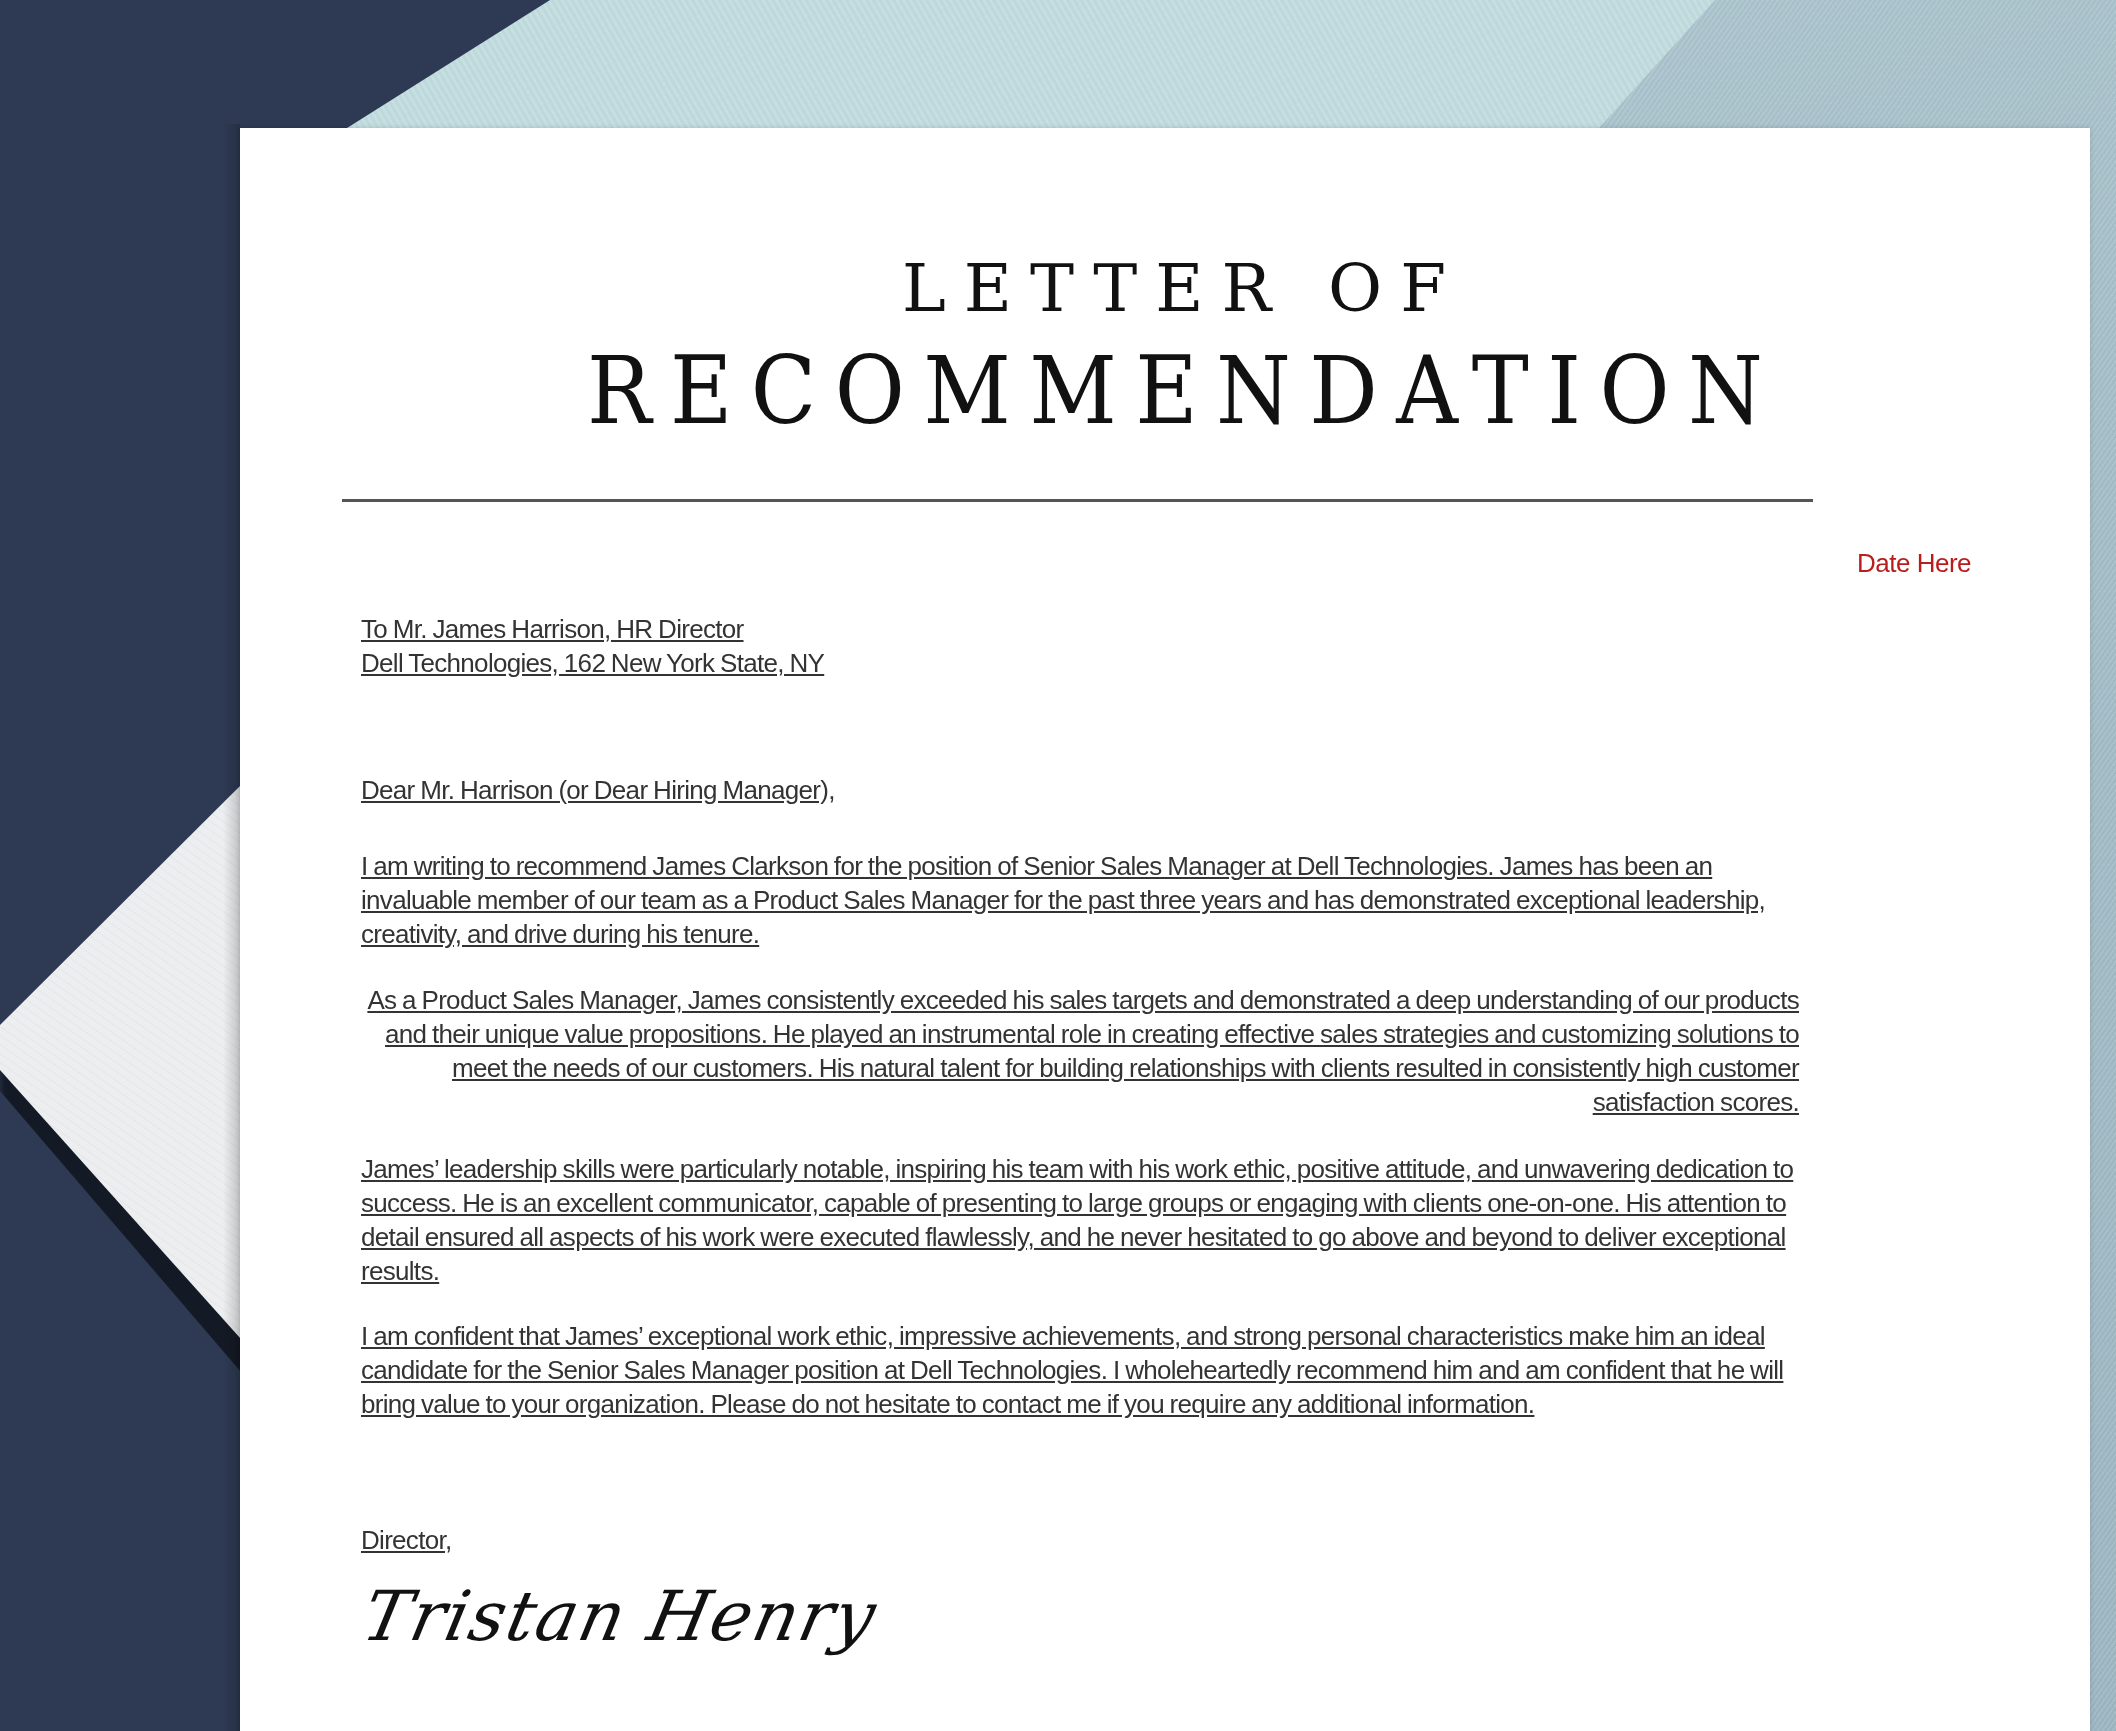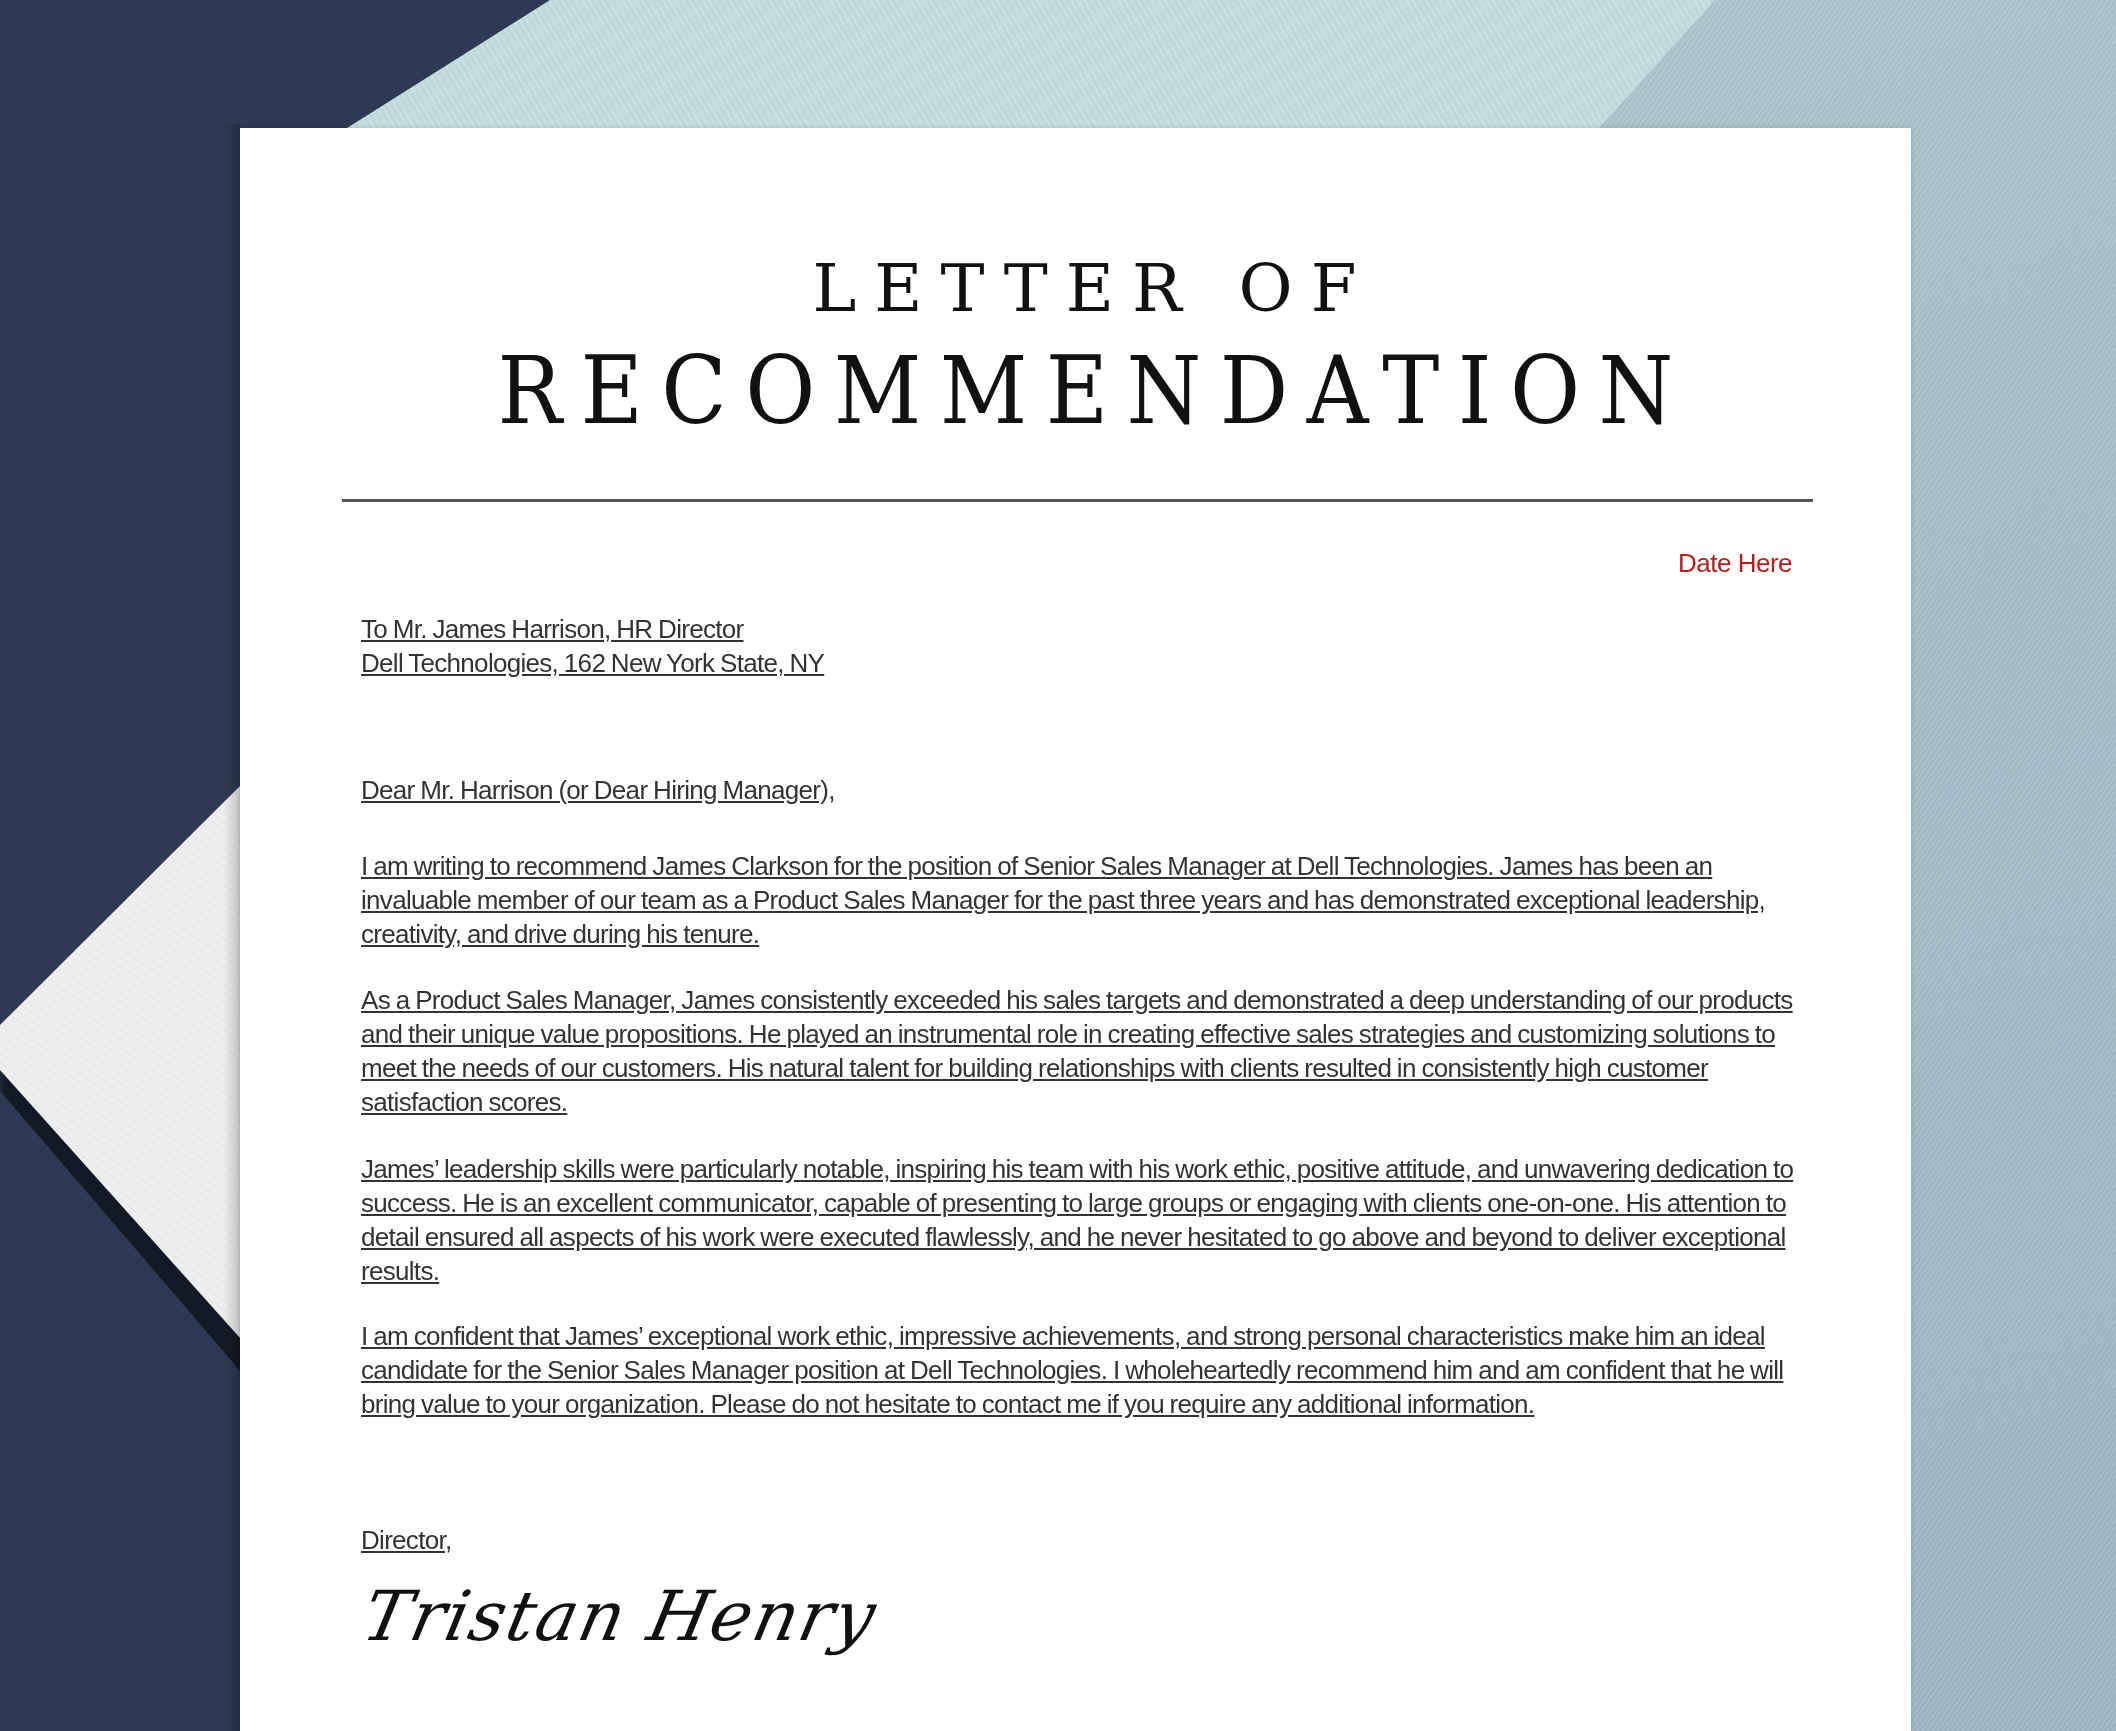--- a/index.html
+++ b/index.html
@@ -41,21 +41,21 @@
     clip-path: polygon(0 1070px, 241px 1339px, 241px 1372px, 0 1091px);
     filter: blur(3.3px);
   }
   .paper-shadow {
     position: absolute; left: 223px; top: 124px; width: 16.5px; height: 1608px;
     background: linear-gradient(to right, rgba(0,0,0,0), rgba(0,0,0,0.18));
   }
 
   
   .paper {
-    position: absolute; left: 240px; top: 128px; width: 1671px; height: 1604px;
+    position: absolute; left: 240px; top: 128px; width: 1850px; height: 1604px;
     background: #ffffff;
     box-shadow: 0 0 5px rgba(0,0,0,0.15);
   }
   .title {
     position: absolute; left: 0; width: 100%; text-align: center;
     font-family: "DejaVu Serif", serif; color: #111;
     font-weight: normal; margin: 0;
   }
   .title-line1 {
     top: 128px; font-size: 66px; letter-spacing: 18px; line-height: 1;
@@ -78,21 +78,21 @@
     text-decoration: underline;
   }
   .date {
     position: absolute; top: 420px; right: 119px;
     font-size: 26px; color: #b91c1c; letter-spacing: -0.5px;
   }
   .recipient { top: 484px; }
   .recipient div { white-space: nowrap; }
   .salutation { top: 620px; white-space: nowrap; margin-top: 25px; }
   .para1 { top: 721px; }
-  .para2 { top: 855px; }
+  .para2 { top: 855px; text-align: right; }
   .para3 { top: 1024px; }
   .para4 { top: 1191px; }
   .closing { top: 1395px; white-space: nowrap; }
   .signature {
     position: absolute; left: 116px; top: 1448px;
     font-family: "DejaVu Serif", serif; font-style: italic;
     font-size: 69px; color: #111; letter-spacing: 1.7px; white-space: nowrap;
     transform: skewX(-12deg); transform-origin: left bottom;
   }
 </style>

